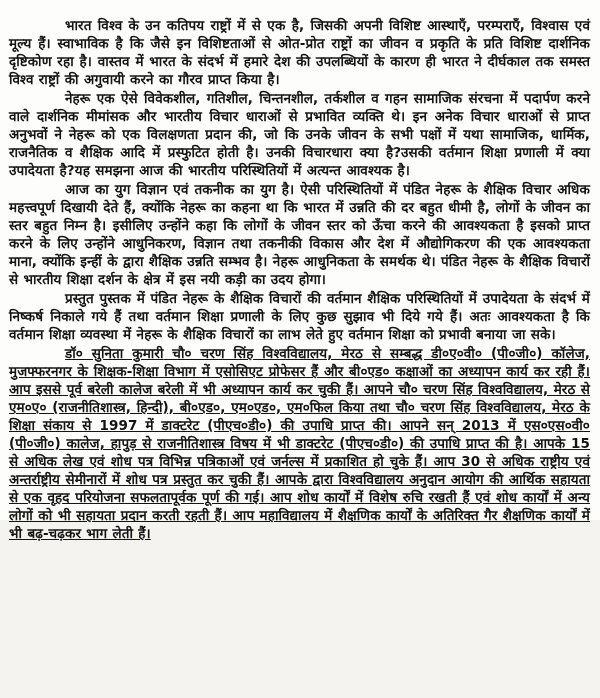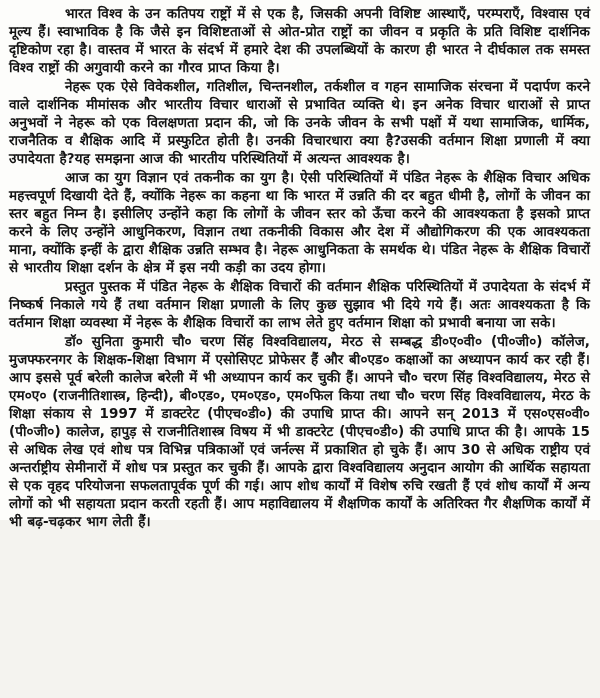--- a/index.html
+++ b/index.html
@@ -10,35 +10,36 @@
   body {
     width: 600px;
     height: 698px;
     overflow: hidden;
   }
   .page {
     box-sizing: border-box;
     width: 600px;
     height: 520px;
     background: #fdfdfb;
-    padding: 4px 10px 6px 9px;
+    padding: 16px 10px 6px 9px;
     color: #141414;
     font-family: "DejaVu Sans", "Liberation Sans", sans-serif;
   }
   .para {
     margin: 0 0 1px 0;
     font-size: 13.5px;
     line-height: 18px;
     font-weight: 600;
     text-align: justify;
     text-indent: 56px;
     letter-spacing: 0.1px;
     word-spacing: 0.5px;
   }
   .para.bio {
+    text-decoration: underline;
   }
   .author-name {
     font-weight: 800;
   }
 </style>
 </head>
 <body>
 
 <div class="page">
   <p class="para">भारत विश्व के उन कतिपय राष्ट्रों में से एक है, जिसकी अपनी विशिष्ट आस्थाएँ, परम्पराएँ, विश्वास एवं मूल्य हैं। स्वाभाविक है कि जैसे इन विशिष्टताओं से ओत-प्रोत राष्ट्रों का जीवन व प्रकृति के प्रति विशिष्ट दार्शनिक दृष्टिकोण रहा है। वास्तव में भारत के संदर्भ में हमारे देश की उपलब्धियों के कारण ही भारत ने दीर्घकाल तक समस्त विश्व राष्ट्रों की अगुवायी करने का गौरव प्राप्त किया है।</p>

